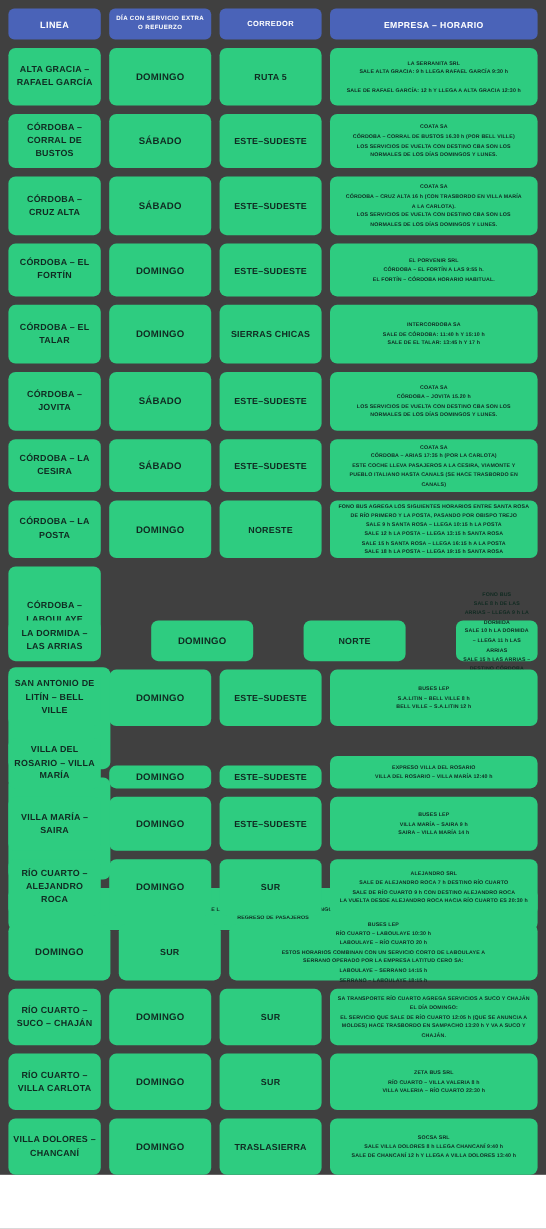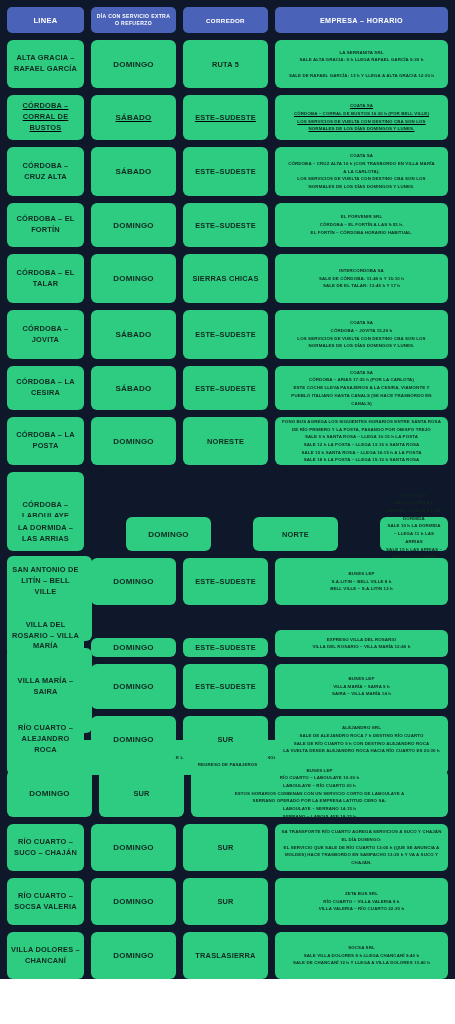--- a/index.html
+++ b/index.html
@@ -12,21 +12,21 @@
     min-height: 1024px;
     background: #ffffff;
     font-family: "Liberation Sans", sans-serif;
     -webkit-font-smoothing: antialiased;
   }
 
   .sheet {
     width: 455px;
     box-sizing: border-box;
     padding: 7px 7px 0 7px;
-    background: #0f172a;
+    background: #404040;
   }
 
   
   .grid-row {
     display: flex;
     align-items: stretch;
     gap: 7px;
     margin-bottom: 7px;
   }
   .col-linea      { flex: 0 0 77px;  width: 77px; }
@@ -109,21 +109,21 @@
   <div id="rows-container">
       <div class="grid-row body" style="height: 48px;">
         <div class="cell linea col-linea">ALTA GRACIA – RAFAEL GARCÍA</div>
         <div class="cell dia col-dia">DOMINGO</div>
         <div class="cell corredor col-corredor">RUTA 5</div>
         <div class="cell empresa col-empresa">LA SERRANITA SRL
 SALE ALTA GRACIA: 9 h LLEGA RAFAEL GARCÍA 9:30 h
 
 SALE DE RAFAEL GARCÍA: 12 h Y LLEGA A ALTA GRACIA 12:30 h</div>
       </div>
-      <div class="grid-row body" style="height: 45px; text-decoration: underline;">
+      <div class="grid-row body" style="height: 45px;">
         <div class="cell linea col-linea">CÓRDOBA – CORRAL DE BUSTOS</div>
         <div class="cell dia col-dia">SÁBADO</div>
         <div class="cell corredor col-corredor">ESTE–SUDESTE</div>
         <div class="cell empresa col-empresa">COATA SA
 CÓRDOBA – CORRAL DE BUSTOS 16.30 h (POR BELL VILLE)
 LOS SERVICIOS DE VUELTA CON DESTINO CBA SON LOS
 NORMALES DE LOS DÍAS DOMINGOS Y LUNES.</div>
       </div>
       <div class="grid-row body" style="height: 49px;">
         <div class="cell linea col-linea">CÓRDOBA – CRUZ ALTA</div>
@@ -246,21 +246,21 @@
         <div class="cell linea col-linea">RÍO CUARTO – SUCO – CHAJÁN</div>
         <div class="cell dia col-dia">DOMINGO</div>
         <div class="cell corredor col-corredor">SUR</div>
         <div class="cell empresa col-empresa">SA TRANSPORTE RÍO CUARTO AGREGA SERVICIOS A SUCO Y CHAJÁN
 EL DÍA DOMINGO:
 EL SERVICIO QUE SALE DE RÍO CUARTO 12:05 h (QUE SE ANUNCIA A
 MOLDES) HACE TRASBORDO EN SAMPACHO 13:20 h Y VA A SUCO Y
 CHAJÁN.</div>
       </div>
       <div class="grid-row body" style="height: 47px;">
-        <div class="cell linea col-linea">RÍO CUARTO – SOCSA VALERIA</div>
+        <div class="cell linea col-linea">RÍO CUARTO – VILLA CARLOTA</div>
         <div class="cell dia col-dia">DOMINGO</div>
         <div class="cell corredor col-corredor">SUR</div>
         <div class="cell empresa col-empresa">ZETA BUS SRL
 RÍO CUARTO – VILLA VALERIA  8 h
 VILLA VALERIA – RÍO CUARTO  22:30 h</div>
       </div>
       <div class="grid-row body" style="height: 47px;">
         <div class="cell linea col-linea">VILLA DOLORES – CHANCANÍ</div>
         <div class="cell dia col-dia">DOMINGO</div>
         <div class="cell corredor col-corredor">TRASLASIERRA</div>

